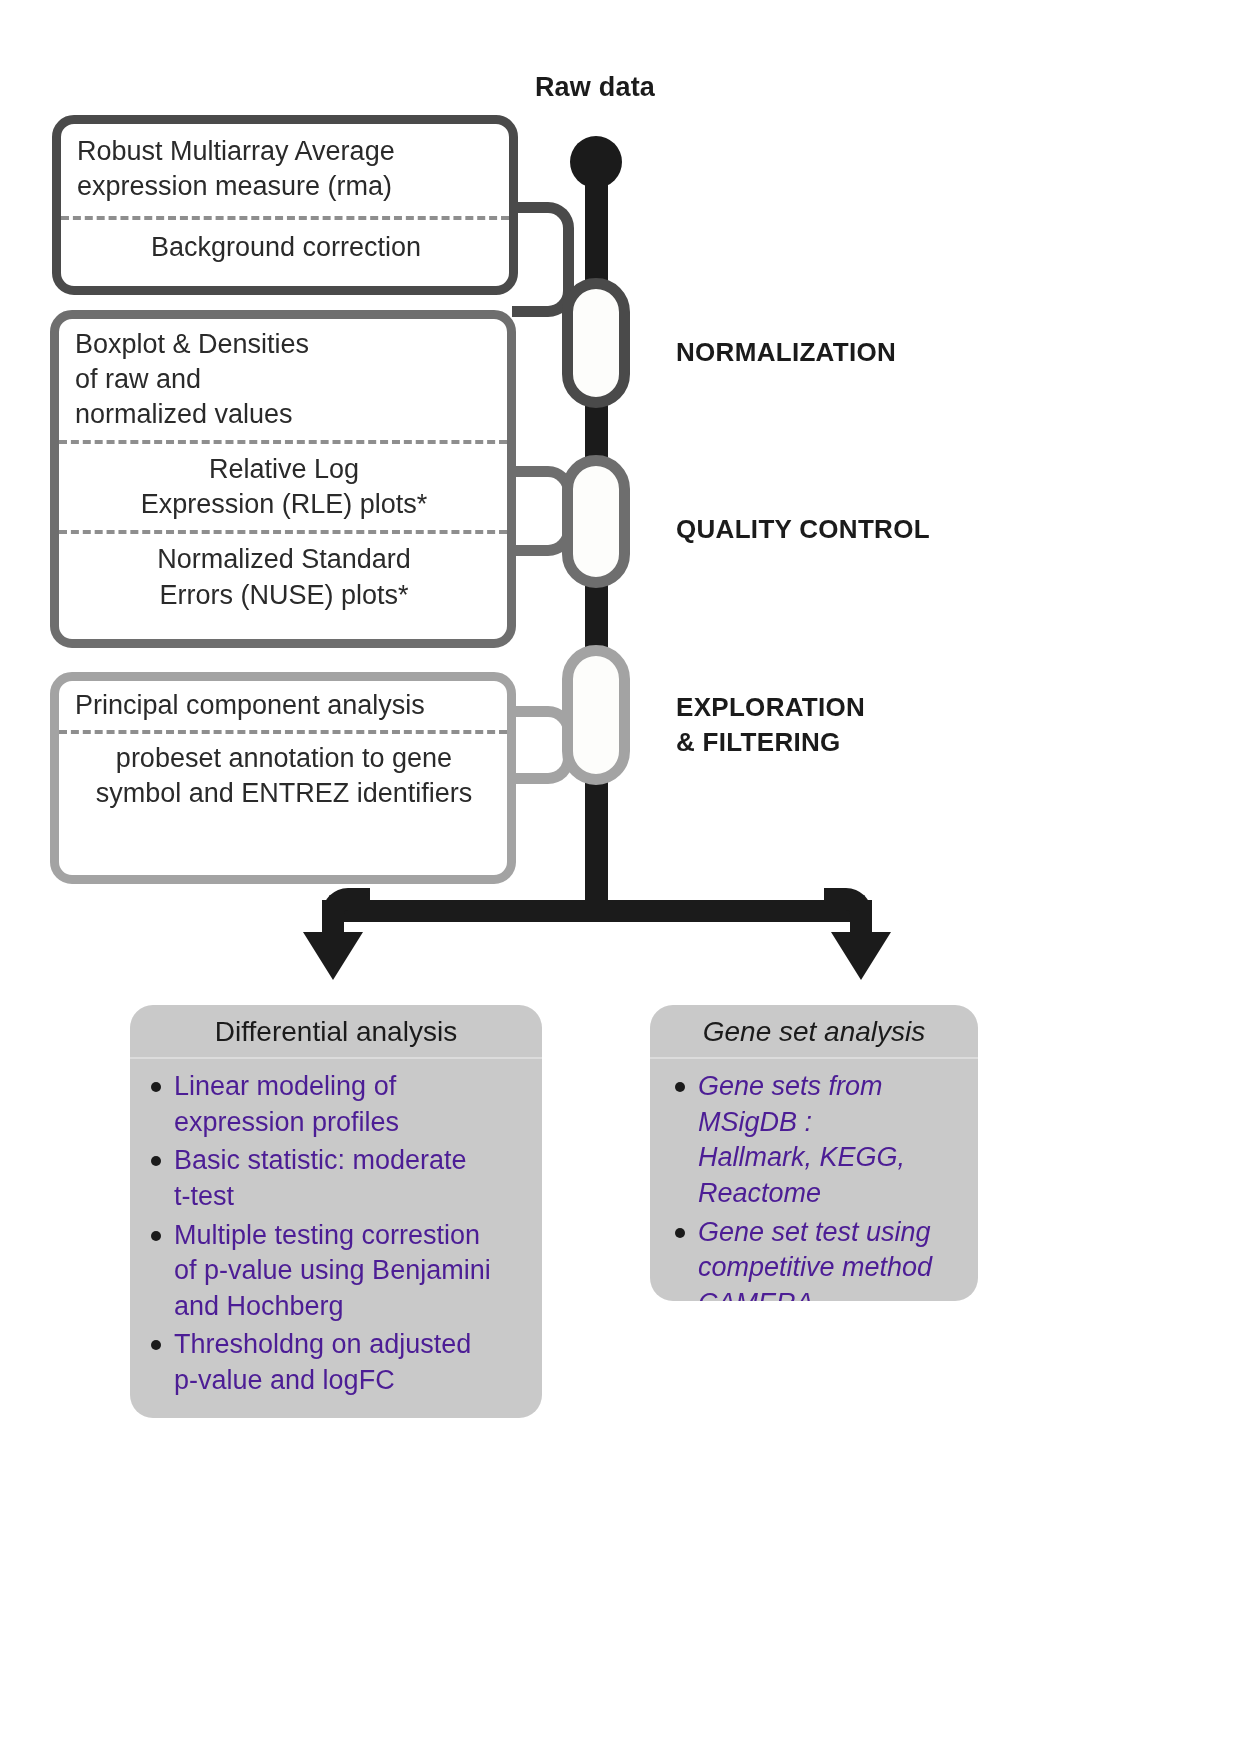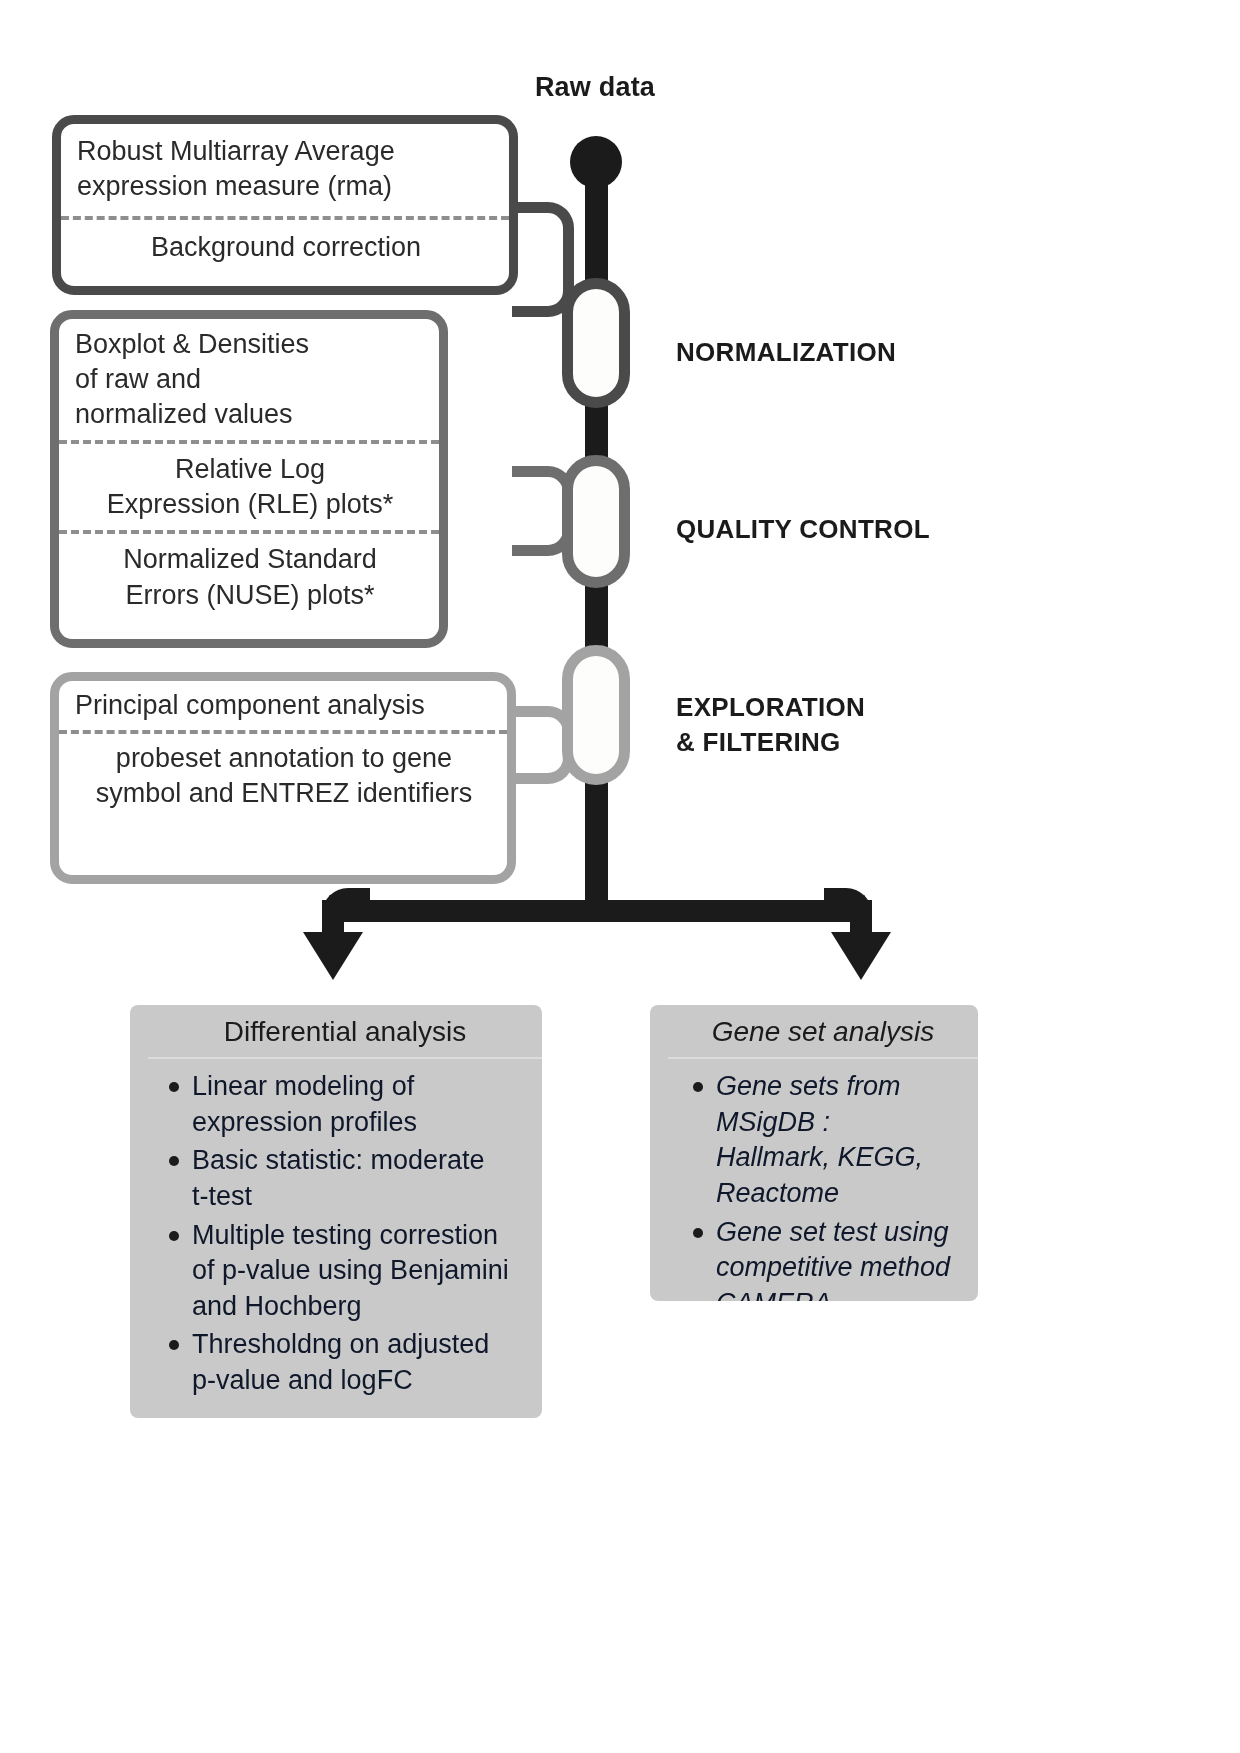--- a/index.html
+++ b/index.html
@@ -111,21 +111,21 @@
     border-radius: 22px;
     padding: 0 0 0 0;
   }
   #box-normalization {
     left: 52px; top: 115px;
     width: 466px; height: 180px;
     border: 9px solid #4a4a4a;
   }
   #box-quality {
     left: 50px; top: 310px;
-    width: 398px; height: 338px;
+    width: 466px; height: 338px;
     border: 9px solid #6e6e6e;
   }
   #box-exploration {
     left: 50px; top: 672px;
     width: 466px; height: 212px;
     border: 9px solid #a3a3a3;
   }
 
   .stage-row {
     padding: 9px 14px 9px 16px;
@@ -206,24 +206,23 @@
     border-right: 30px solid transparent;
     border-top: 48px solid #1b1b1b;
   }
   #arrow-left  { left: 303px; top: 932px; }
   #arrow-right { left: 831px; top: 932px; }
 
   
   .analysis-panel {
     position: absolute;
     background: #c9c9c9;
-    border-radius: 8px;
+    border-radius: 23px;
     box-sizing: border-box;
     overflow: hidden;
-    padding-left: 18px;
   }
   #panel-differential {
     left: 130px; top: 1005px;
     width: 412px; height: 413px;
   }
   #panel-geneset {
     left: 650px; top: 1005px;
     width: 328px; height: 296px; font-style: italic;
   }
   .panel-title {
@@ -235,21 +234,21 @@
   }
   .panel-list {
     margin: 0;
     padding: 10px 14px 10px 44px;
     list-style: none;
   }
   .panel-list li {
     position: relative;
     font-size: 27px;
     line-height: 1.32;
-    color: #0f172a;
+    color: #4c1d95;
     margin-bottom: 3px;
     white-space: pre-line;
   }
   .panel-list li .bullet {
     position: absolute;
     left: -23px;
     top: 13px;
     width: 10px;
     height: 10px;
     border-radius: 50%;

